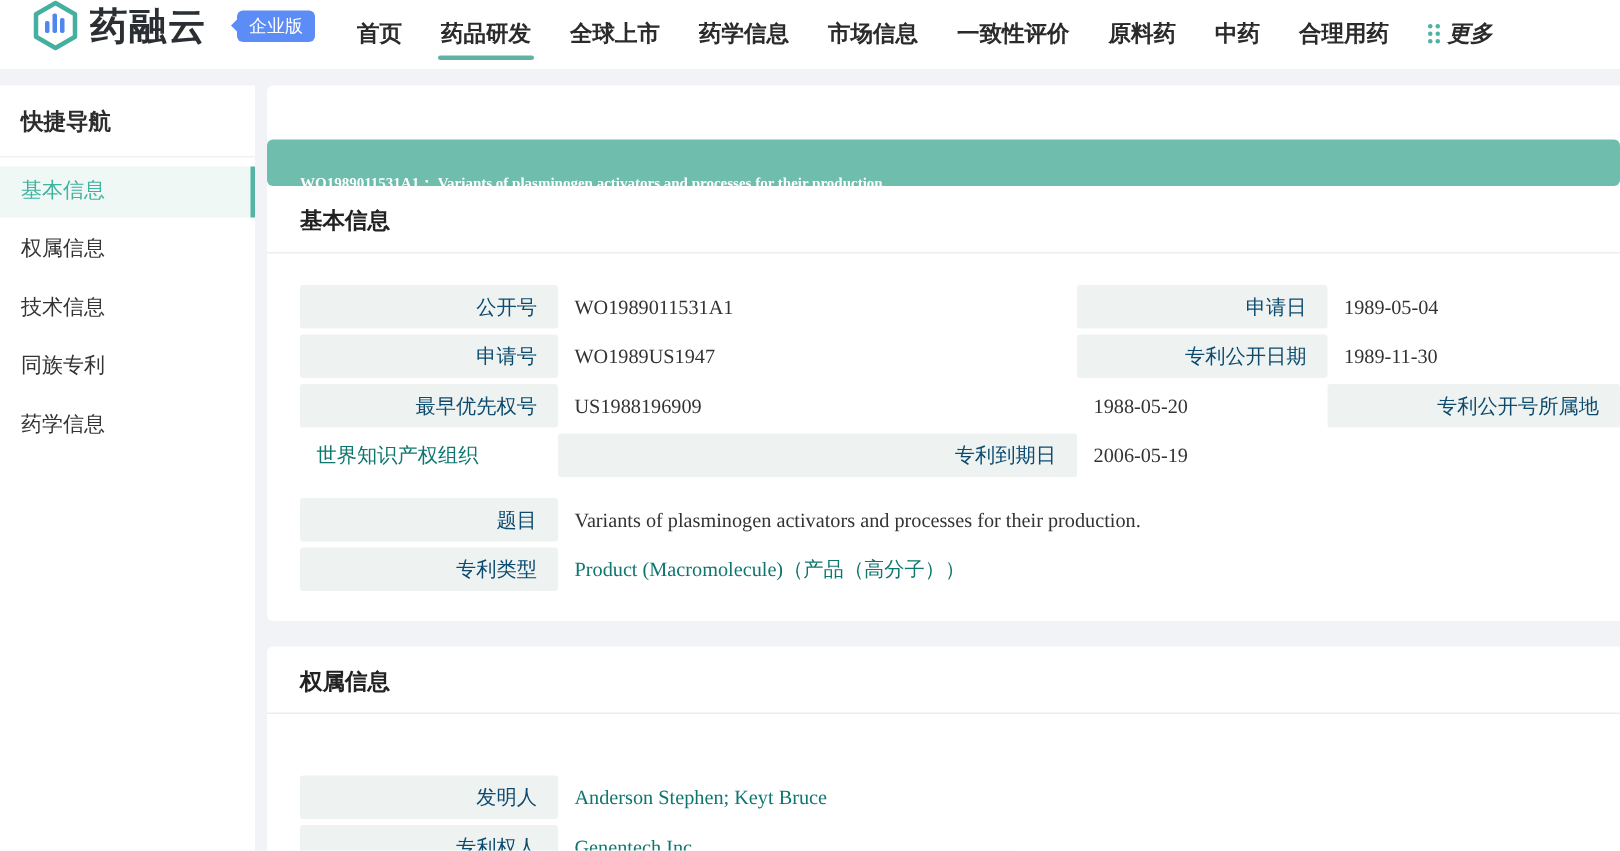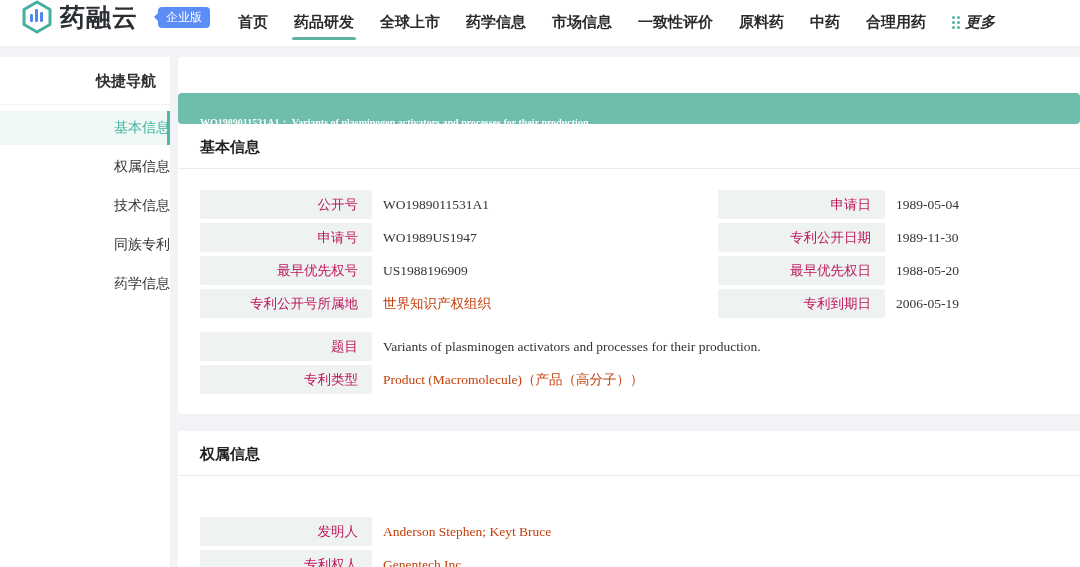--- a/index.html
+++ b/index.html
@@ -26,21 +26,21 @@
     bottom:4px; height:3px; border-radius:2px; background:#5fb3a4; }
   .more-item { display:flex; align-items:center; gap:5px;font-style:italic; }
   .dots-icon { display:grid; grid-template-columns:repeat(2,3px); grid-auto-rows:3px;
     gap:2px; }
   .dots-icon i { background:#4db3a2; border-radius:50%; }
 
   
   .page { display:flex; height:520px; padding-top:10px; background:#f1f3f6; }
 
   
-  .sidebar { width:170px; background:#fff; flex:none;text-align:right; }
+  .sidebar { width:170px; background:#fff; flex:none; }
   .sidebar-title { font-size:15px; font-weight:bold; color:#2d2d2d;
     padding:15px 14px 13px; border-bottom:1px solid #f1f1f1; }
   .side-list { list-style:none; padding-top:6px; }
   .side-item { height:34px; line-height:34px; padding-left:14px; font-size:14px;
     color:#333; cursor:pointer; margin-bottom:5px; position:relative; }
   .side-item.active { background:#f0f8f6; color:#3fb2a0; }
   .side-item.active::after { content:""; position:absolute; right:0; top:0;
     bottom:0; width:3px; background:#55b5a4; }
 
   
@@ -56,23 +56,23 @@
     padding:14px 22px 11px; border-bottom:1px solid #ebeef0; }
 
   
   .tbl { display:grid; row-gap:4px; margin:0 0 0 22px; }
   .tbl-2col { grid-template-columns:172px 346px 167px 1fr; margin-top:21px; }
   .tbl-full { grid-template-columns:172px 1fr; margin-top:14px; }
   .tbl-own  { grid-template-columns:172px 1fr; margin-top:41px; }
   .cell { height:29px; line-height:29px; font-size:13.5px; white-space:nowrap;
     overflow:hidden; }
   .cell.lab { background:#eef3f2; text-align:right; padding-right:14px;
-    border-radius:2px; color:#be185d; }
+    border-radius:2px; color:#0c4a6e; }
   .cell.val { padding-left:11px; color:#333; }
-  .cell.val.link { color:#c2410c; cursor:pointer; }
+  .cell.val.link { color:#0f766e; cursor:pointer; }
 </style>
 </head>
 <body>
 
 <header class="navbar">
   <div class="logo-group">
     <svg class="logo-icon" viewBox="0 0 34 34">
       <path d="M17 2 L30 9.5 V24.5 L17 32 L4 24.5 V9.5 Z" fill="none" stroke="#45b0a0" stroke-width="3" stroke-linejoin="round"></path>
       <g fill="#4f86f0">
         <rect x="10" y="14" width="3" height="8" rx="1.2"></rect>
@@ -132,21 +132,20 @@
         <div class="cell lab">申请日</div>
         <div class="cell val">1989-05-04</div>
 
         <div class="cell lab">申请号</div>
         <div class="cell val">WO1989US1947</div>
         <div class="cell lab">专利公开日期</div>
         <div class="cell val">1989-11-30</div>
 
         <div class="cell lab">最早优先权号</div>
         <div class="cell val">US1988196909</div>
-        <div class="cell lab">最早优先权日</div>
         <div class="cell val">1988-05-20</div>
 
         <div class="cell lab">专利公开号所属地</div>
         <div class="cell val link">世界知识产权组织</div>
         <div class="cell lab">专利到期日</div>
         <div class="cell val">2006-05-19</div>
       </div>
 
       <div class="tbl tbl-full">
         <div class="cell lab">题目</div>

